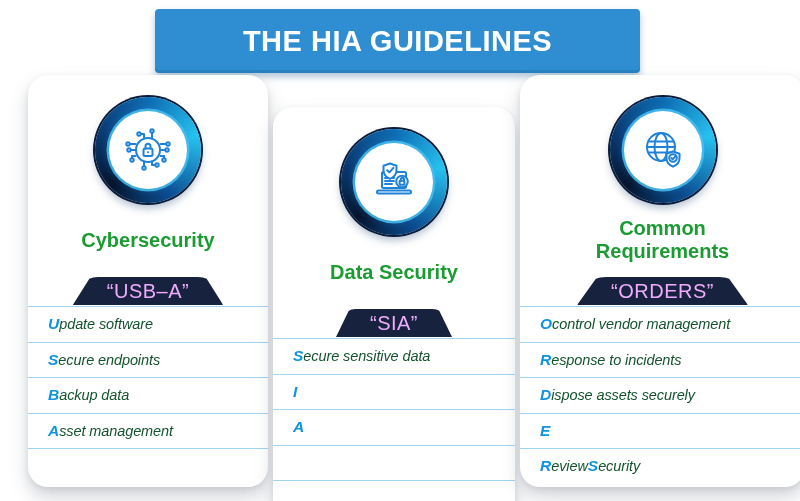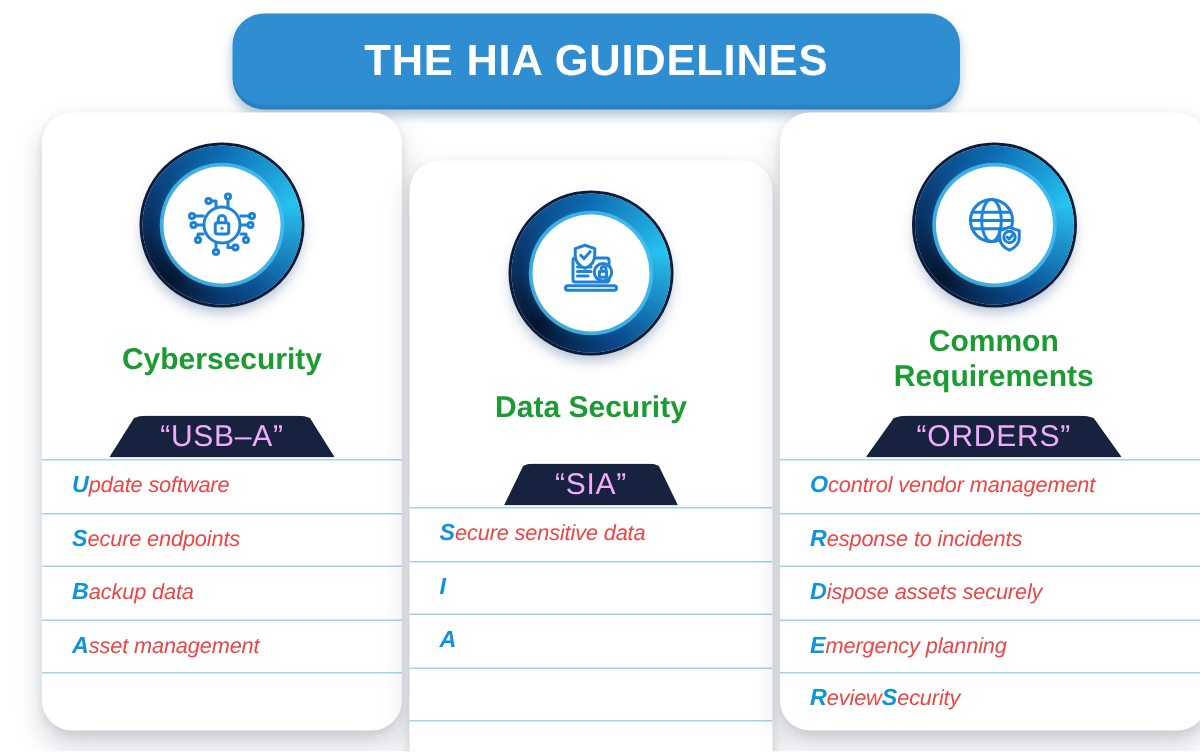--- a/index.html
+++ b/index.html
@@ -5,21 +5,21 @@
   html,body{margin:0;padding:0;background:#fff;}
   *{box-sizing:border-box;}
   .canvas{
     position:relative;width:800px;height:501px;overflow:hidden;
     font-family:"Liberation Sans","DejaVu Sans",sans-serif;
     background:radial-gradient(130% 110% at 50% 42%, #ffffff 68%, #eef0f2 100%);
   }
   
   .header-tab{
     position:absolute;left:155px;top:9px;width:485px;height:64px;
-    background:#2f8ed2;border-radius:21px;
+    background:#2f8ed2;border-radius:4px;
     display:flex;align-items:center;justify-content:center;
     box-shadow:0 4px 7px rgba(30,90,140,.35), inset 0 -3px 0 rgba(15,70,120,.18);
   }
   .header-title{
     color:#fff;font-size:29px;font-weight:bold;letter-spacing:.5px;
   }
   
   .card{
     position:absolute;top:75px;height:412px;background:#fff;border-radius:20px;
     box-shadow:0 10px 18px rgba(90,100,120,.28), 0 2px 6px rgba(0,0,0,.08);
@@ -59,21 +59,21 @@
     white-space:nowrap;
   }
   .banner span{color:#f0abfc;font-size:20px;font-weight:normal;letter-spacing:.5px;}
   
   .list{position:absolute;top:231px;left:0;right:0;}
   .row{
     height:35.5px;border-top:1.5px solid #9fd3f0;
     display:flex;align-items:center;padding-left:20px;white-space:nowrap;
   }
   .row .hl{font-weight:bold;font-style:italic;color:#0e93dd;font-size:15.5px;}
-  .row .rest{font-style:italic;color:#ef4444;font-size:14.5px;letter-spacing:-.1px;}
+  .row .rest{font-style:italic;color:#14532d;font-size:14.5px;letter-spacing:-.1px;}
 </style>
 </head>
 <body>
 
 <div class="canvas">
 
   <div class="header-tab">
     <span class="header-title">THE HIA GUIDELINES</span>
   </div>
 
@@ -199,21 +199,20 @@
       <div class="row">
           <span class="hl">R</span>
           <span class="rest">esponse to incidents</span>
         </div>
       <div class="row">
           <span class="hl">D</span>
           <span class="rest">ispose assets securely</span>
         </div>
       <div class="row">
           <span class="hl">E</span>
-          <span class="rest">mergency planning</span>
         </div>
       <div class="row">
           <span class="hl">R</span>
           <span class="rest">eview </span>
           <span class="hl">S</span>
           <span class="rest">ecurity</span>
         </div>
     </div>
   </div>
 

